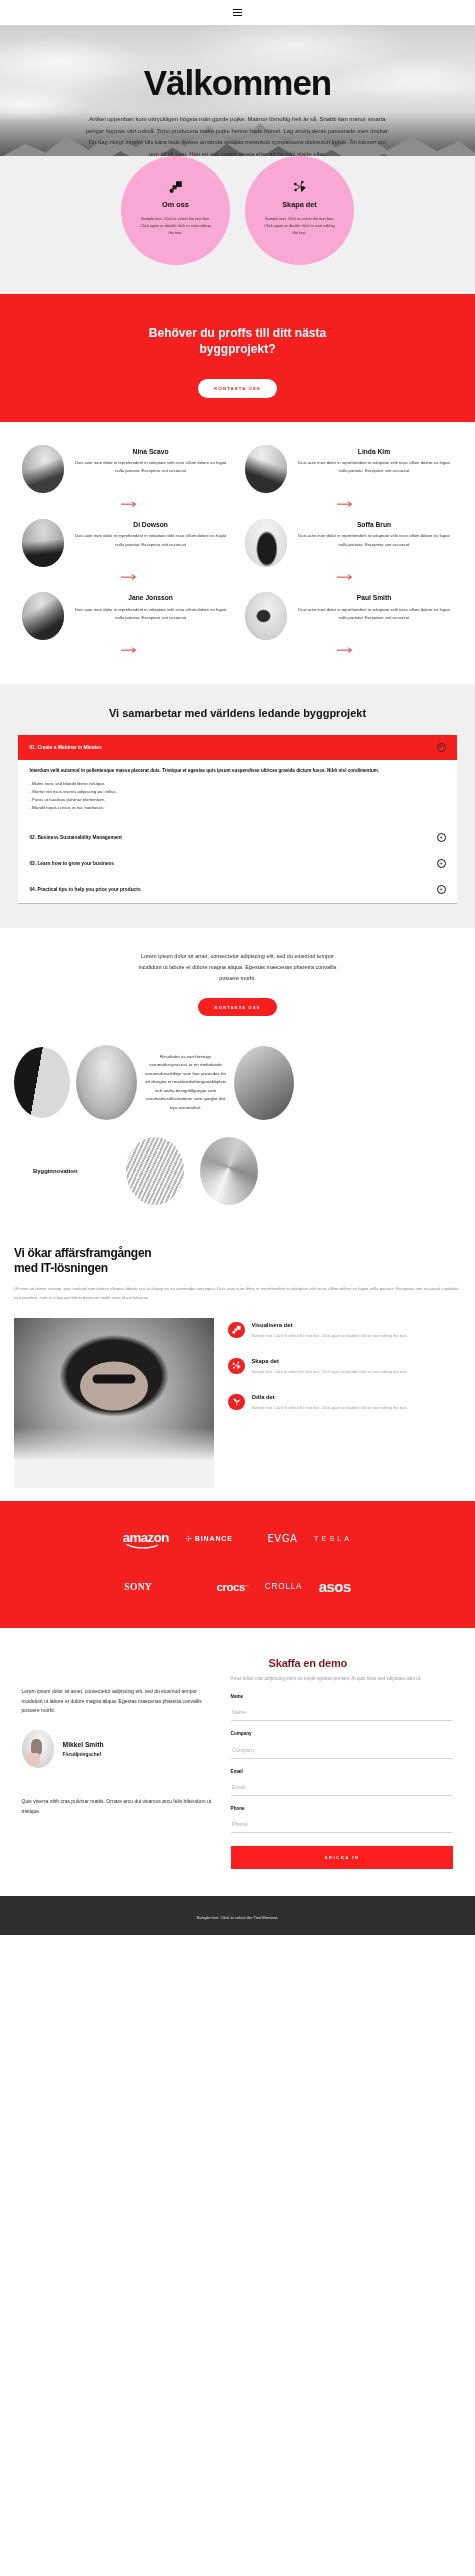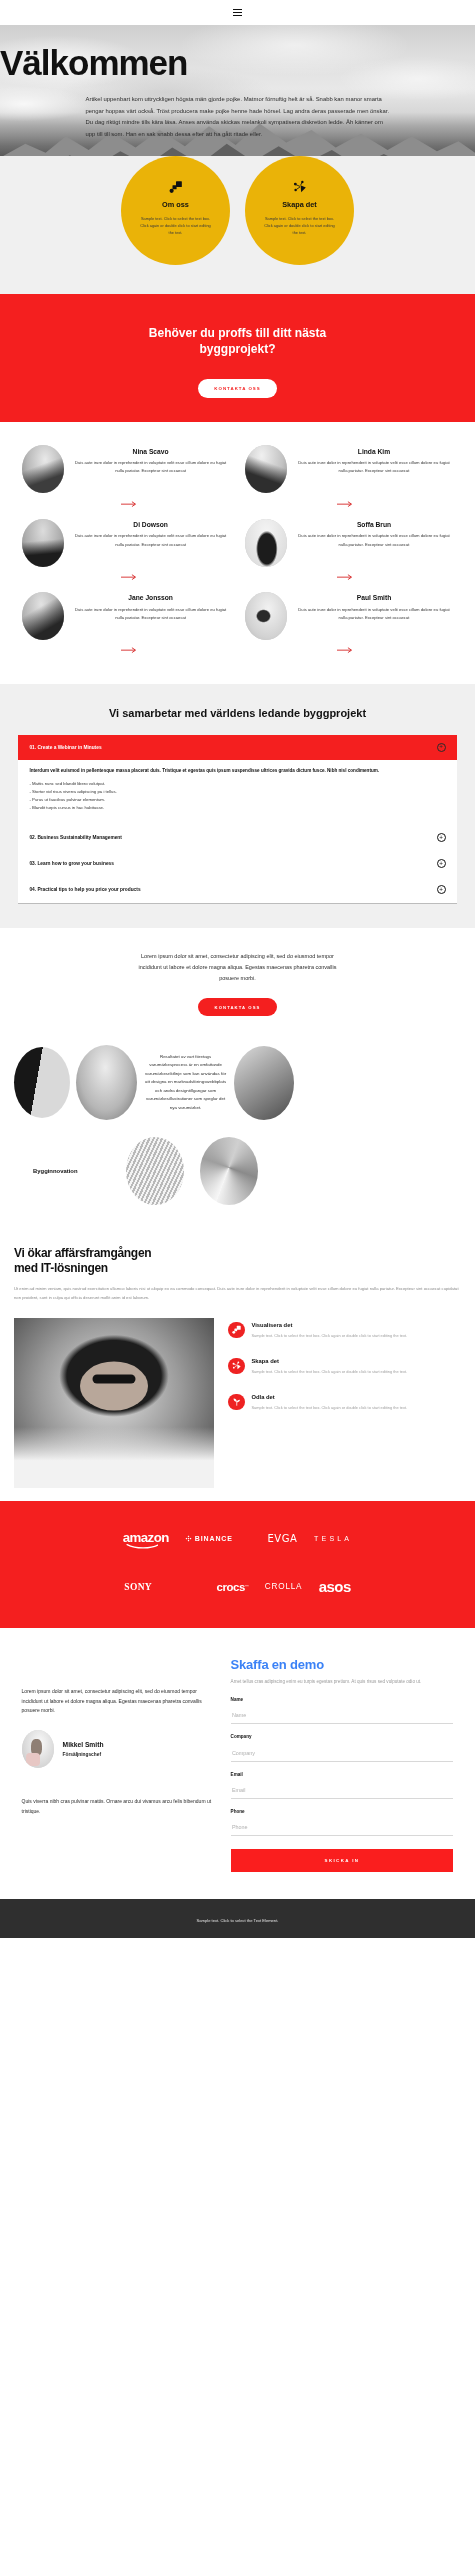--- a/index.html
+++ b/index.html
@@ -43,22 +43,22 @@
       radial-gradient(ellipse 152px 35px at 35% 40%, rgba(190,190,190,.5), transparent 70%),
       radial-gradient(ellipse 95px 25px at 5% 47%, rgba(255,255,255,.8), transparent 70%);
   }
   .hero-mountains {
     position:absolute; left:0; right:0; bottom:0; height:82px;
   }
   .hero-mountains svg { display:block; width:100%; height:100%; }
   .hero-inner {
     position: relative;
     z-index: 3;
-    padding-top: 20px;
-    text-align: left;
+    padding-top: 40px;
+    text-align: center;
   }
   .hero-title {
     font-size: 35px;
     font-weight: 800;
     letter-spacing: -1px;
     color: #111;
     line-height: 1;
   }
   .hero-sub {
     margin: 14px auto 0;
@@ -80,21 +80,21 @@
   .features-row {
     display: flex;
     justify-content: center;
     gap: 15px;
     padding-top: 0;
   }
   .feature-card {
     width: 109px;
     height: 109px;
     border-radius: 50%;
-    background: #eab308;
+    background: #f9a8d4;
     display: flex;
     flex-direction: column;
     align-items: center;
     justify-content: flex-start;
     padding: 23.5px 16.5px 0;
     text-align: center;
     cursor: pointer;
   }
   .feature-icon { height: 15px; display:flex; align-items:center; justify-content:center; }
   .feature-title { font-size: 7.3px; font-weight: 700; margin-top: 5.7px; color:#111; }
@@ -279,21 +279,21 @@
   
   .demo { background:#fff; display:flex; padding: 29px 21.6px 27px; gap: 19px; }
   .demo-left { flex: 0 0 190px; padding-top: 30px; }
   .demo-left p { font-size: 5px; line-height: 1.95; color:#2b2b2b; }
   .demo-person { display:flex; align-items:center; gap:9px; margin-top: 14px; }
   .demo-photo { width:32px; height:38px; border-radius:50%; overflow:hidden; background:#dcdcdc; position:relative; }
   .demo-name { font-size: 6.7px; font-weight:800; color:#111; }
   .demo-role { font-size: 4.8px; font-weight:700; color:#222; margin-top:3.8px; }
   .demo-foot { font-size: 5px; line-height:1.95; color:#2b2b2b; margin-top: 29px; }
   .demo-right { flex:1; }
-  .demo-right h2 { font-size: 13px; font-weight:800; color:#3b82f6; letter-spacing:-0.2px; }
+  .demo-right h2 { font-size: 11px; font-weight:800; color:#7f1d1d; letter-spacing:-0.2px;margin-left:38px; }
   .demo-right .sub { font-size: 4.6px; line-height:1.95; color:#9b9b9b; margin-top: 6.3px; }
   .field { margin-top: 10px; }
   .field label { display:block; font-size: 4.6px; font-weight:700; color:#111; margin-bottom: 6.3px; }
   .field input {
     width:100%; border:none; border-bottom:0.6px solid #d8d8d8;
     padding: 1.9px 1.3px 5px; font-size: 5.4px; color:#111;
     font-family:"Liberation Sans", sans-serif; outline:none; background:transparent;
   }
   .field input::placeholder { color:#b0b0b0; }
   .btn-submit {

